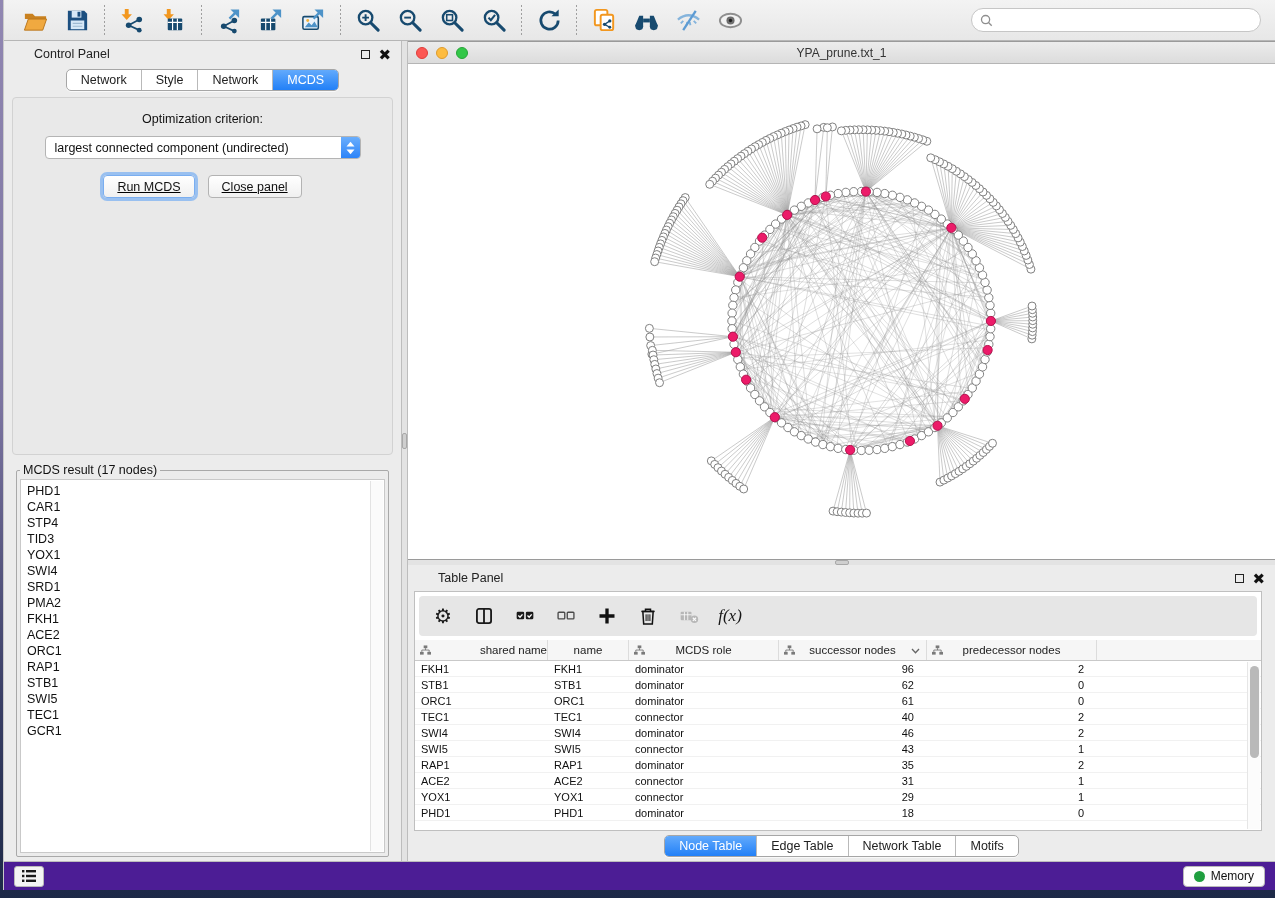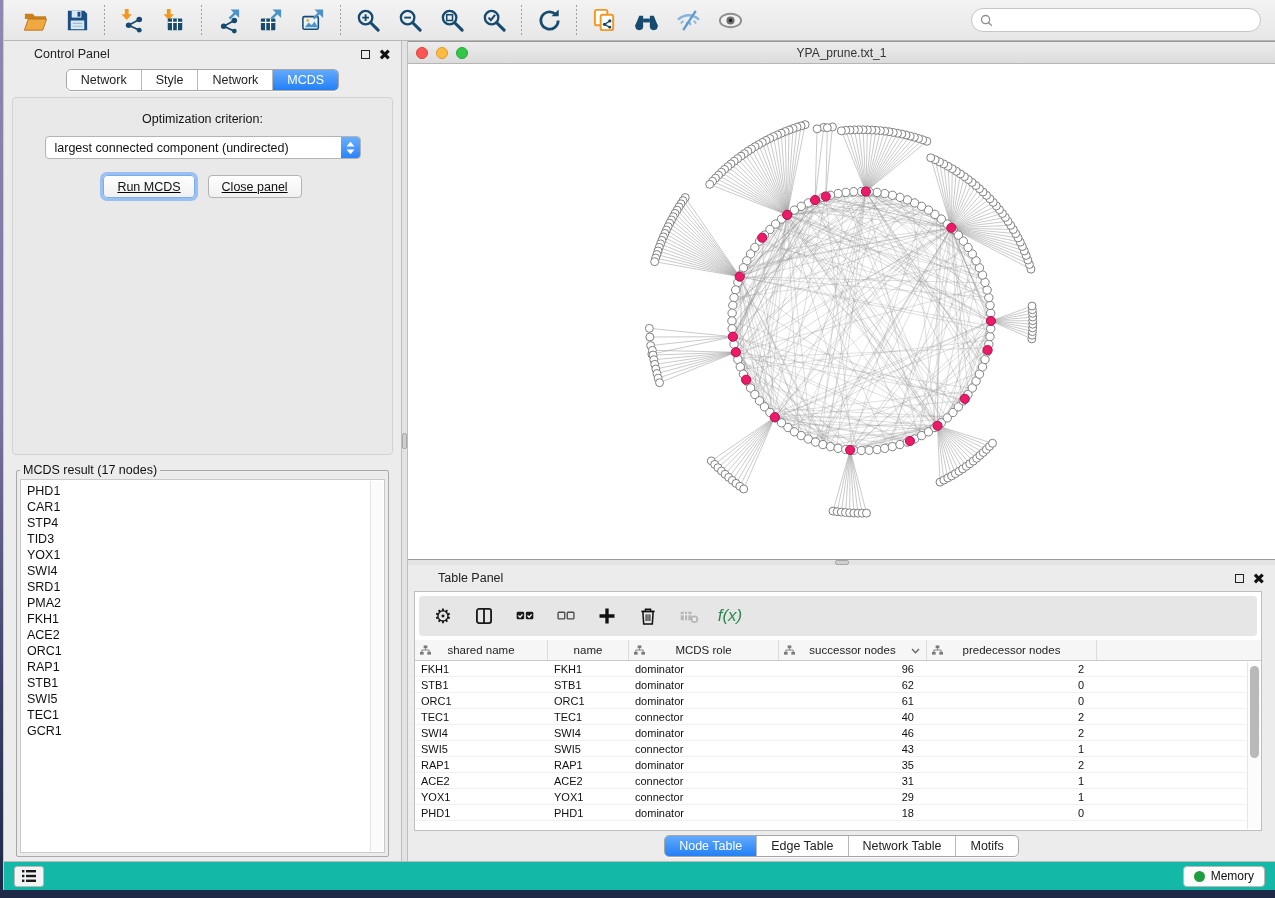--- a/index.html
+++ b/index.html
@@ -60,34 +60,34 @@
   .net-title{position:absolute;left:0;right:0;text-align:center;font-size:12px;color:#333;pointer-events:none;}
   .net-canvas{flex:1;background:#fff;position:relative;overflow:hidden;}
   .net-canvas svg{position:absolute;inset:0;}
   
   .tpanel{flex:1;display:flex;flex-direction:column;min-height:0;background:#ececec;}
   .tcard{margin:0 13px 0 6px;background:#fff;border:1px solid #bfbfbf;flex:1;display:flex;flex-direction:column;min-height:0;position:relative;}
   .tbl-toolbar{margin:4px;height:40px;background:#e6e6e6;border-radius:4px;display:flex;align-items:center;padding:0 12px;gap:17px;flex:0 0 auto;}
   .t2btn{border:none;background:transparent;padding:0;display:flex;align-items:center;justify-content:center;width:24px;height:24px;cursor:pointer;}
   .t2btn svg{width:20px;height:20px;display:block;}
   .gear-glyph{font-size:20px;color:#1a1a1a;line-height:20px;}
-  .fx{font-family:Liberation Sans, sans-serif;font-style:italic;font-size:17px;color:#15803d;}
+  .fx{font-family:Liberation Serif, serif;font-style:italic;font-size:17px;color:#000000;}
   .grid{flex:1;min-height:0;overflow:hidden;position:relative;font-size:11px;color:#111;}
   .thead{display:flex;height:21px;line-height:21px;background:#f6f6f6;border-bottom:1px solid #c9c9c9;color:#222;font-size:11.5px;}
   .th{position:relative;border-right:1px solid #dcdcdc;display:flex;align-items:center;justify-content:center;cursor:pointer;overflow:hidden;}
   .th .hicon{position:absolute;left:5px;top:5px;}
   .th .sortch{position:absolute;right:6px;top:8px;}
   .tr{display:flex;height:16px;line-height:16px;border-bottom:1px solid #f1f1f1;cursor:default;}
   .td{overflow:hidden;white-space:nowrap;padding:0 6px;}
   .td.num{text-align:right;padding-right:13px;}
   .tscroll{position:absolute;top:22px;right:1px;bottom:1px;width:13px;background:#fcfcfc;border-left:1px solid #e6e6e6;}
   .tscroll .thumb{position:absolute;top:4px;left:2px;width:9px;height:92px;background:#b9b9b9;border-radius:5px;}
   .ttabs{height:30px;display:flex;align-items:center;justify-content:center;flex:0 0 auto;}
   
-  .statusbar{height:29px;background:#14b8a6;border-top:1px solid #bcbcbc;display:flex;align-items:center;padding:0 10px;flex:0 0 auto;}
+  .statusbar{height:29px;background:#4c1d95;border-top:1px solid #bcbcbc;display:flex;align-items:center;padding:0 10px;flex:0 0 auto;}
   .sb-left{width:30px;height:21px;background:#f4f4f4;border:1px solid #b9b9b9;border-radius:3px;display:flex;align-items:center;justify-content:center;cursor:pointer;}
   .sb-spacer{flex:1;}
   .membtn{height:21px;background:#fdfdfd;border:1px solid #b9b9b9;border-radius:4px;display:flex;align-items:center;gap:6px;padding:0 10px;font-size:12px;color:#111;cursor:pointer;}
   .memdot{width:11px;height:11px;border-radius:50%;background:#1e9e3e;display:inline-block;}
 </style>
 </head>
 <body>
 
 <div class="app">
 
@@ -1143,21 +1143,21 @@
                   <circle cx="18.5" cy="16" r="4.5" fill="#b3b3b3"></circle>
                   <path d="M16.6 14.1l3.8 3.8M20.4 14.1l-3.8 3.8" stroke="#fff" stroke-width="1.4"></path>
                 </svg>
               </button>
               <button class="t2btn" style="opacity: 0.9;">
                 <span class="fx">f(x)</span>
               </button>
             </div>
           <div class="grid" id="grid">
             <div class="thead" id="thead">
-                <div class="th" style="width: 133px; flex: 0 0 auto;">
+                <div class="th" style="width: 133px; flex: 0 0 auto; justify-content: flex-end;">
                   <svg class="hicon" width="11" height="11" viewBox="0 0 12 12">
                     <g fill="#7a7a7a">
                       <rect x="4" y="0.5" width="4" height="3"></rect>
                       <rect x="0" y="7.5" width="4" height="3"></rect>
                       <rect x="8" y="7.5" width="4" height="3"></rect>
                     </g>
                     <path d="M6 3.5v2M2 7.5V5.5h8v2" stroke="#7a7a7a" fill="none"></path>
                   </svg>
                   <span>shared name</span>
                 </div>

